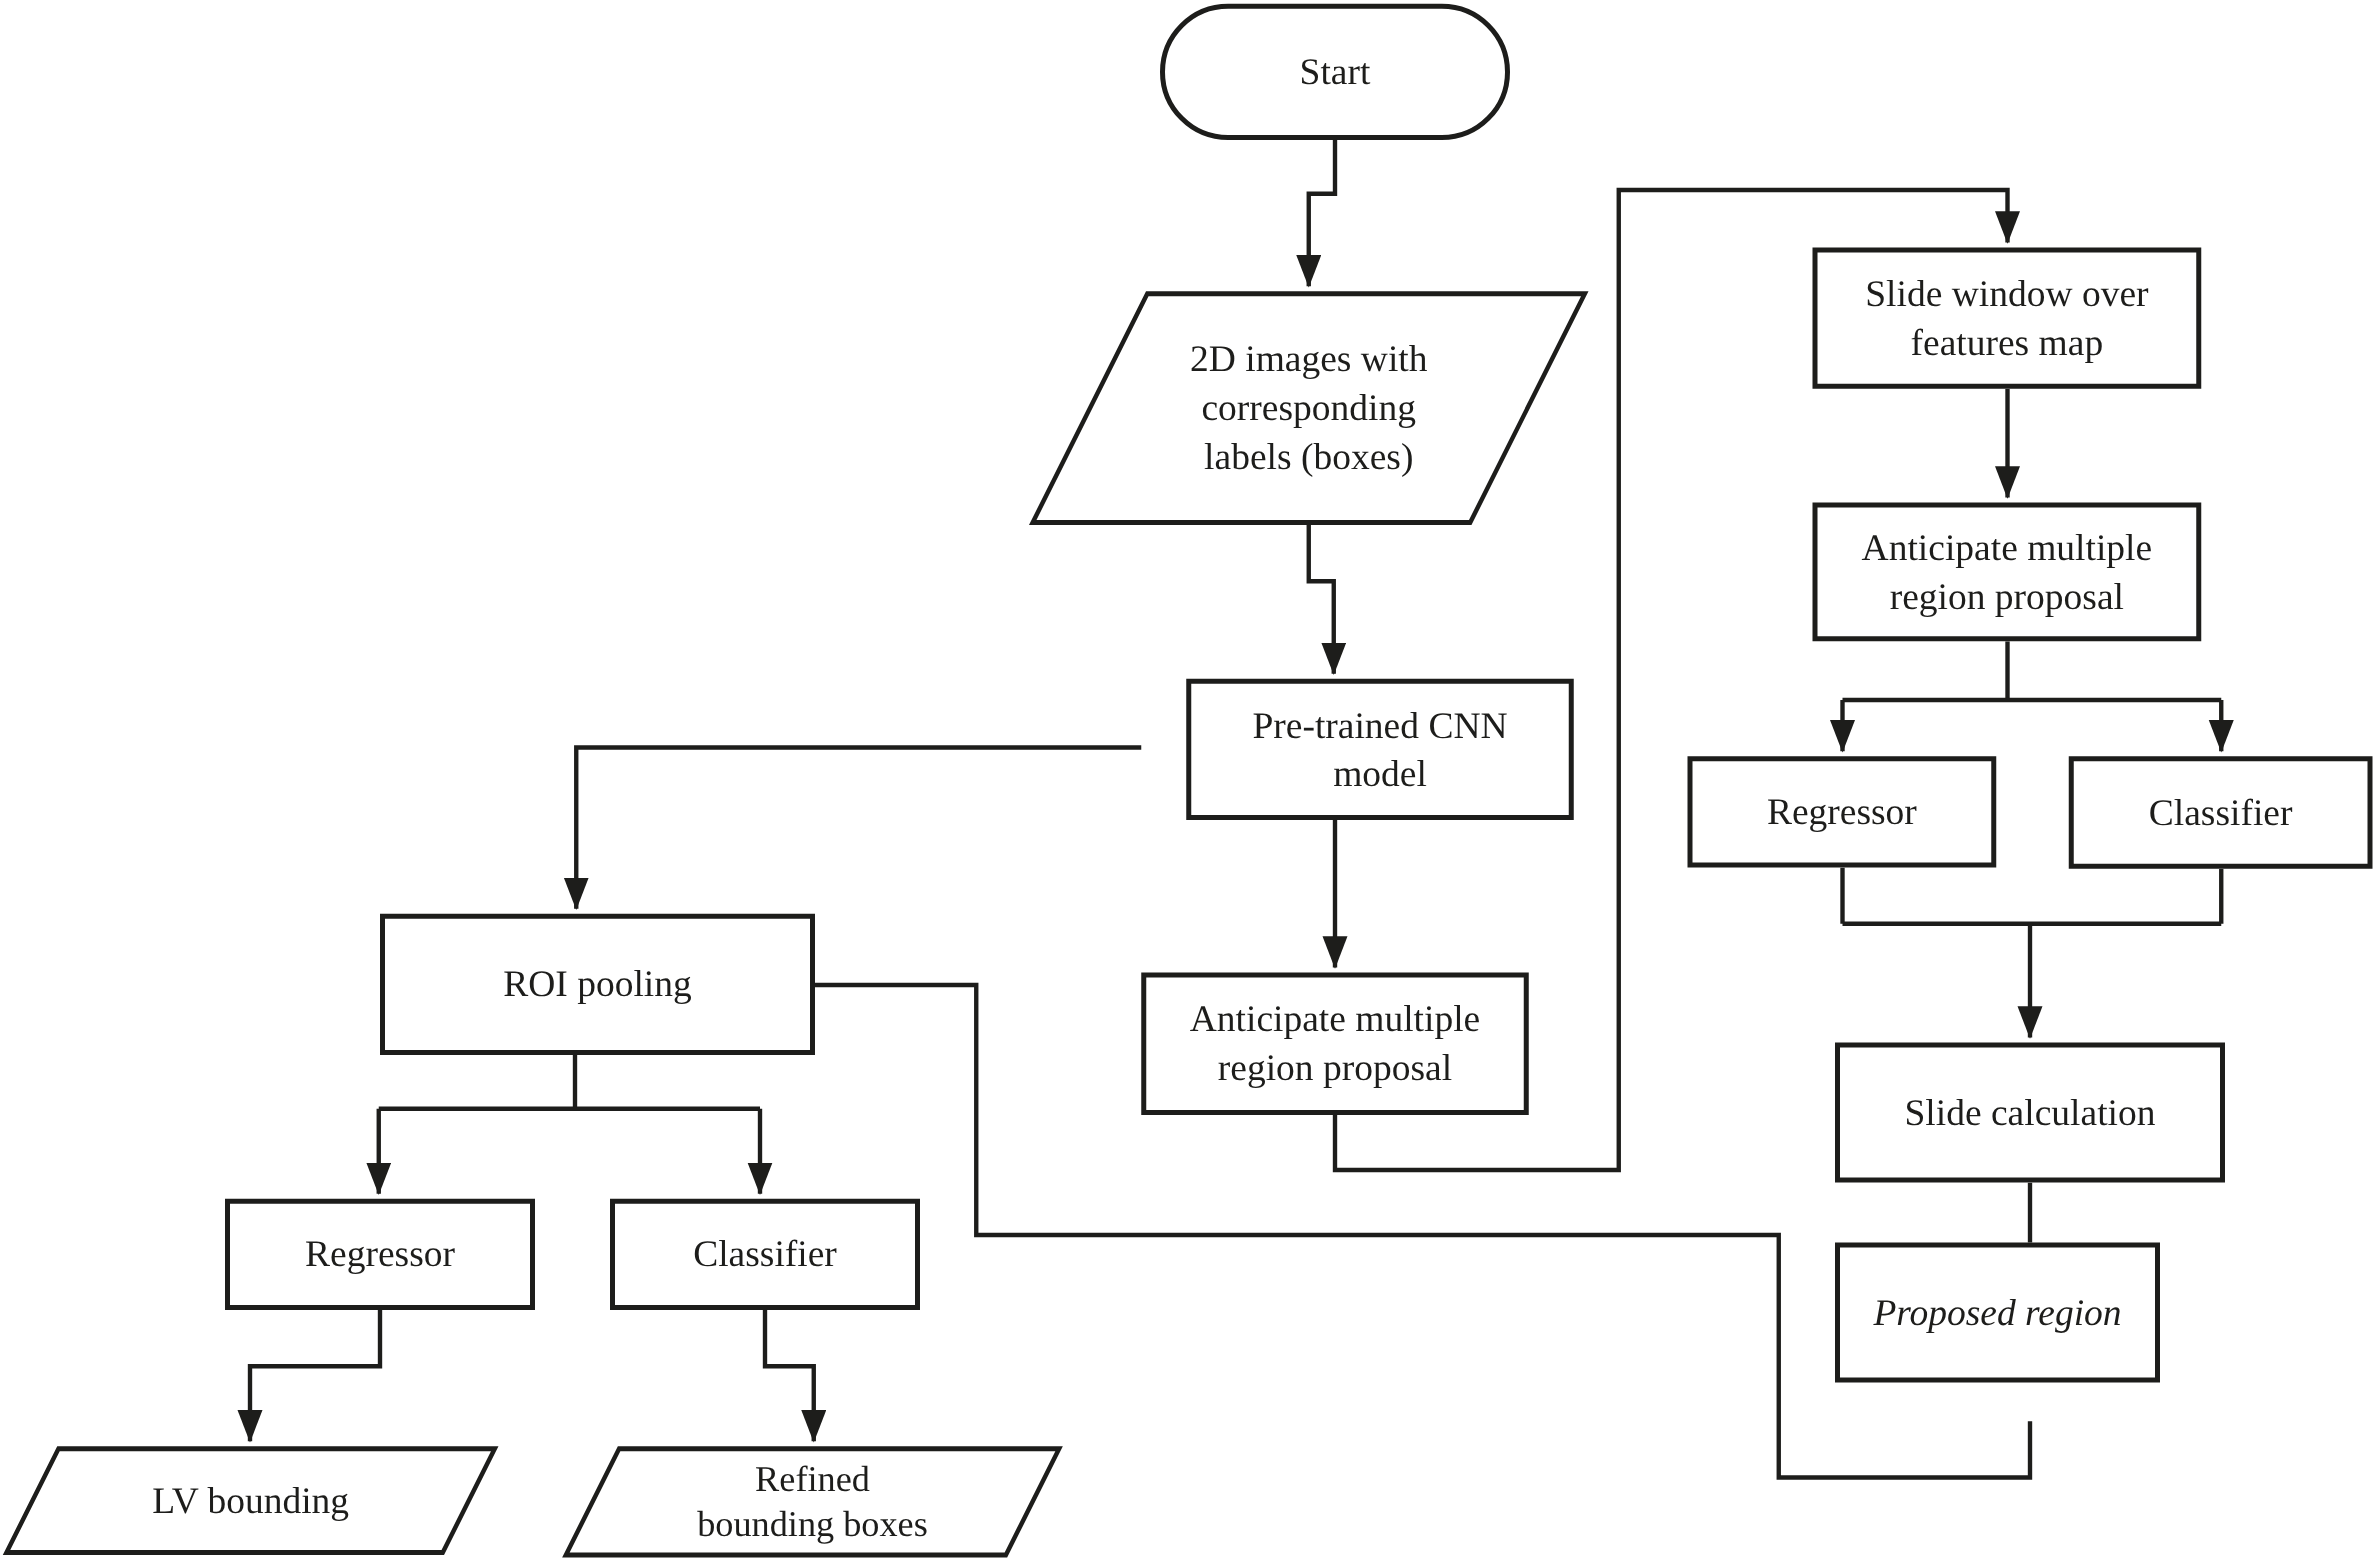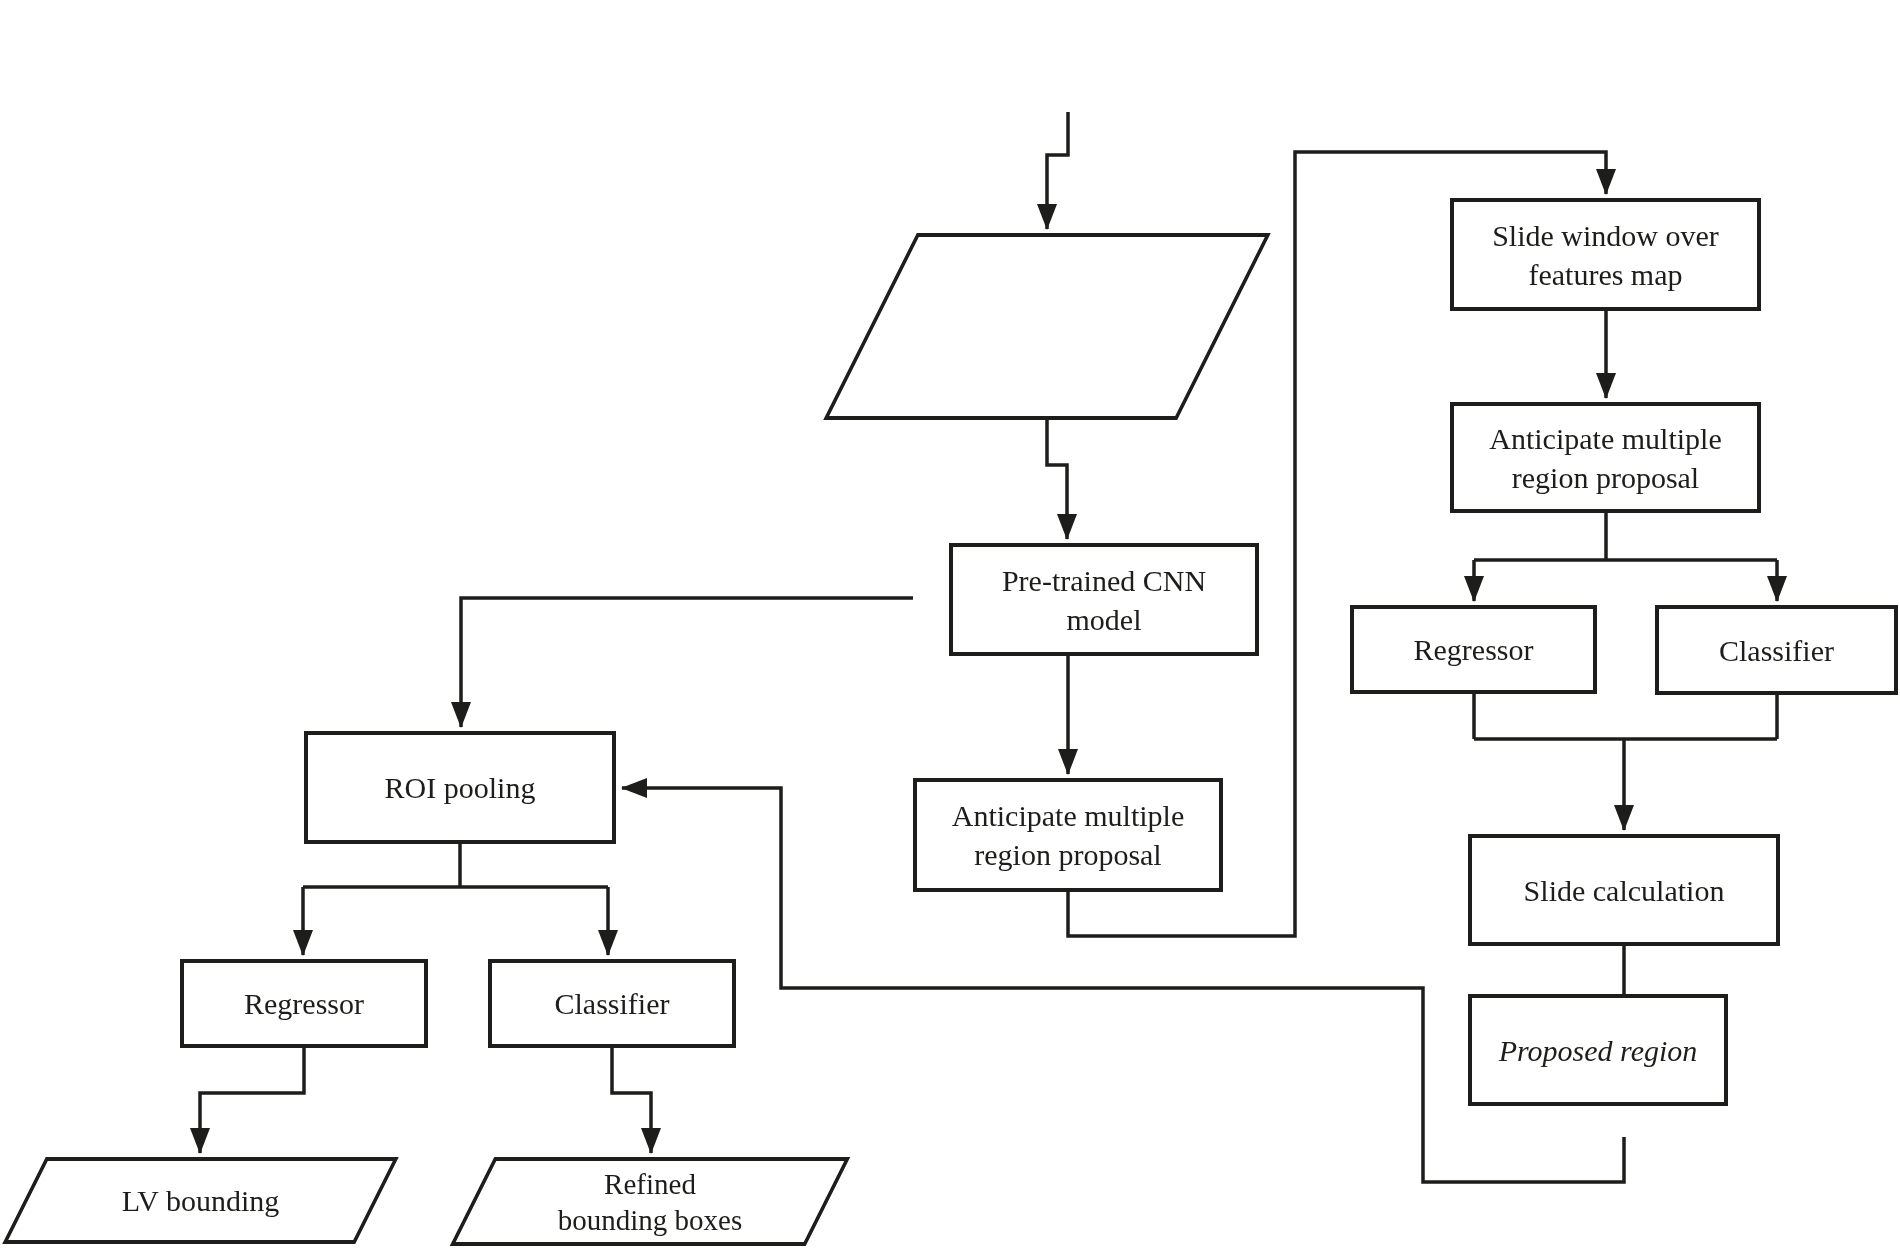--- a/index.html
+++ b/index.html
@@ -76,36 +76,42 @@
     <path class="edge" marker-end="url(#ah)" d="M1474 560 V601"></path>
     <path class="edge" marker-end="url(#ah)" d="M1777 560 V601"></path>
     <path class="edge" d="M1474 694 V739"></path>
     <path class="edge" d="M1777 695 V739"></path>
     <path class="edge" d="M1474 739 H1777"></path>
     <path class="edge" marker-end="url(#ah)" d="M1624 739 V830"></path>
     <path class="edge" marker-end="url(#ah)" d="M1624 946 V1021"></path>
     <path class="edge" marker-end="url(#ah)" d="M1624 1137 V1182 H1423 V988 H781 V788 H622"></path>
   </svg>
 
+  <div class="node stadium" style="left:928px;top:3px;width:280px;height:109px;">
+    <span class="label">Start</span>
+  </div>
 
   <div class="node pgram" style="left:870px;top:233px;width:354px;height:187px;">
     <div class="pg-bg"></div>
+    <span class="label">2D images with
+corresponding
+labels (boxes)</span>
   </div>
 
   <div class="node rect" style="left:913px;top:543px;width:310px;height:113px;margin-left:36px;">
     <span class="label">Pre-trained CNN
 model</span>
   </div>
 
   <div class="node rect" style="left:913px;top:778px;width:310px;height:114px;">
     <span class="label">Anticipate multiple
 region proposal</span>
   </div>
 
-  <div class="node rect" style="left:304px;top:731px;width:312px;height:113px;">
+  <div class="node rect" style="left:304px;top:731px;width:348px;height:113px;">
     <span class="label">ROI pooling</span>
   </div>
 
   <div class="node rect" style="left:180px;top:959px;width:248px;height:89px;">
     <span class="label">Regressor</span>
   </div>
 
   <div class="node rect" style="left:488px;top:959px;width:248px;height:89px;">
     <span class="label">Classifier</span>
   </div>

